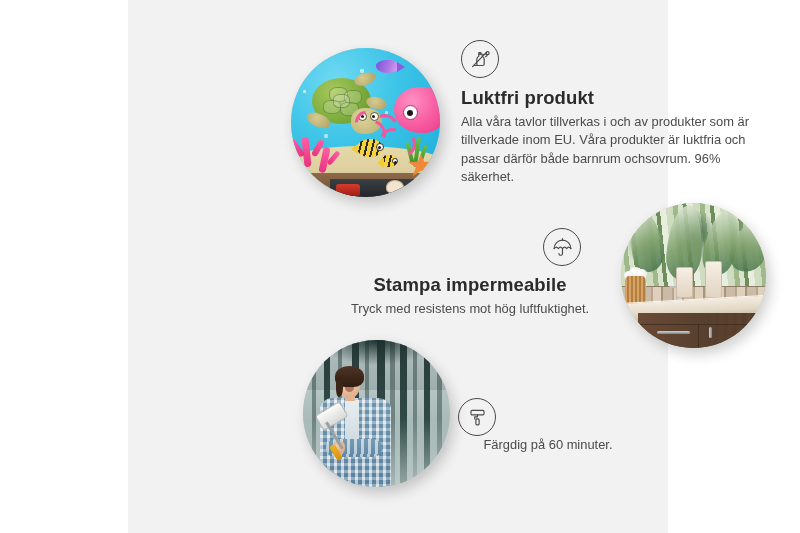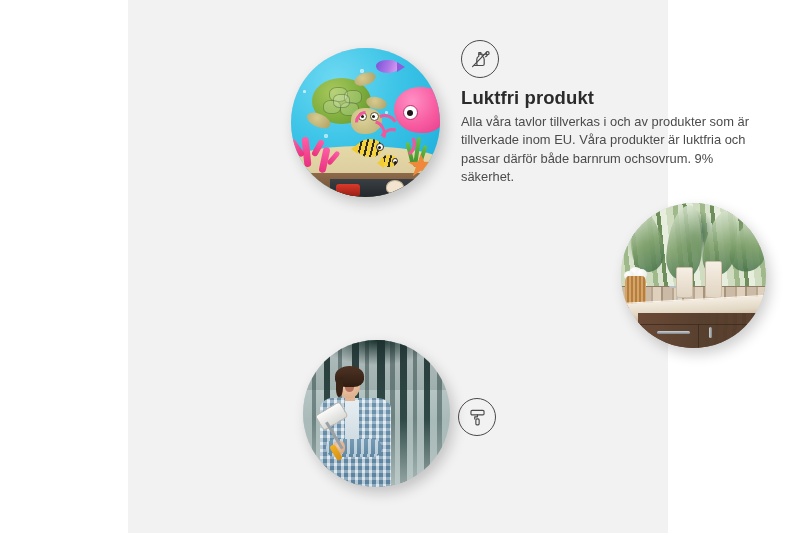--- a/index.html
+++ b/index.html
@@ -509,30 +509,46 @@
           <svg width="26" height="26" viewBox="0 0 26 26" fill="none" stroke="#4a4a4a" stroke-width="1.2" stroke-linecap="round" stroke-linejoin="round">
             <path d="M7.5 19.5h8.2c.8 0 1.5-.7 1.5-1.5v-4.6c0-1.4-.8-2.6-2-3.2V8.2h-3.4v2c-1.2.6-2 1.8-2 3.2V18c0 .8.7 1.5 1.5 1.5z"></path>
             <path d="M13.9 8.2V6.6h-2.1v1.6"></path>
             <path d="M16.6 8.6c1.6-.5 2.9-1 3.5-.2.6.9-.4 1.9-1.6 2.3"></path>
             <circle cx="20.6" cy="7.2" r="1.5"></circle>
             <line x1="5.6" y1="20.6" x2="19.4" y2="6.4"></line>
           </svg>
         </div>
       </div>
       <div class="feat-title">Luktfri produkt</div>
-      <p class="feat-desc">Alla våra tavlor tillverkas i och av produkter som är tillverkade inom EU. Våra produkter är luktfria och passar därför både barnrum ochsovrum. 9% säkerhet.</p>
+      <p class="feat-desc">Alla våra tavlor tillverkas i och av produkter som är tillverkade inom EU. Våra produkter är luktfria och passar därför både barnrum ochsovrum. 96% säkerhet.</p>
     </div>
 
+    <div class="feature" id="feature-waterproof">
+      <div class="icon-wrap">
+        <div class="icon-circle">
+          <svg width="25" height="25" viewBox="0 0 26 26" fill="none" stroke="#4a4a4a" stroke-width="1.2" stroke-linecap="round" stroke-linejoin="round">
+            <path d="M4.3 14.1c0-4.8 3.9-8.7 8.7-8.7s8.7 3.9 8.7 8.7"></path>
+            <path d="M4.3 14.1c1.5-1.9 2.9-1.9 4.4 0 1.5-1.9 2.9-1.9 4.3 0 1.5-1.9 2.9-1.9 4.4 0 1.5-1.9 2.9-1.9 4.3 0"></path>
+            <line x1="13" y1="14.1" x2="13" y2="19.2"></line>
+            <path d="M13 19.2c0 1.1-.9 1.9-1.9 1.9s-1.9-.8-1.9-1.9"></path>
+            <line x1="13" y1="5.4" x2="13" y2="3.8"></line>
+          </svg>
+        </div>
+      </div>
+      <div class="feat-title">Stampa impermeabile</div>
+      <p class="feat-desc">Tryck med resistens mot hög luftfuktighet.</p>
+    </div>
 
     <div class="feature" id="feature-easy-assembly">
       <div class="icon-wrap">
         <div class="icon-circle">
           <svg width="25" height="25" viewBox="0 0 26 26" fill="none" stroke="#4a4a4a" stroke-width="1.2" stroke-linecap="round" stroke-linejoin="round">
             <rect x="6.2" y="5.6" width="13.6" height="4.6" rx="1.2"></rect>
             <path d="M13 10.2v2.1h-2.9v2.2"></path>
             <rect x="11.3" y="14.5" width="3.4" height="6.2" rx="1.1"></rect>
           </svg>
         </div>
       </div>
+      <p class="feat-desc">Färgdig på 60 minuter.</p>
     </div>
 
   </div>
 </div>
 
 </body></html>

